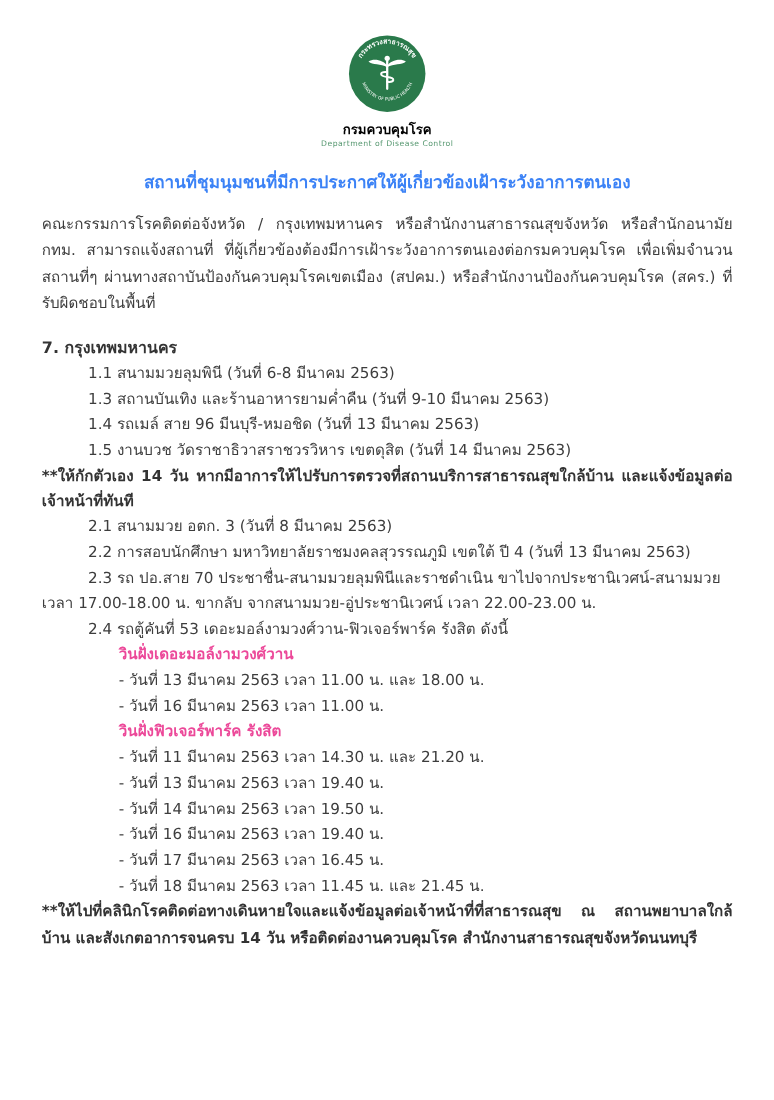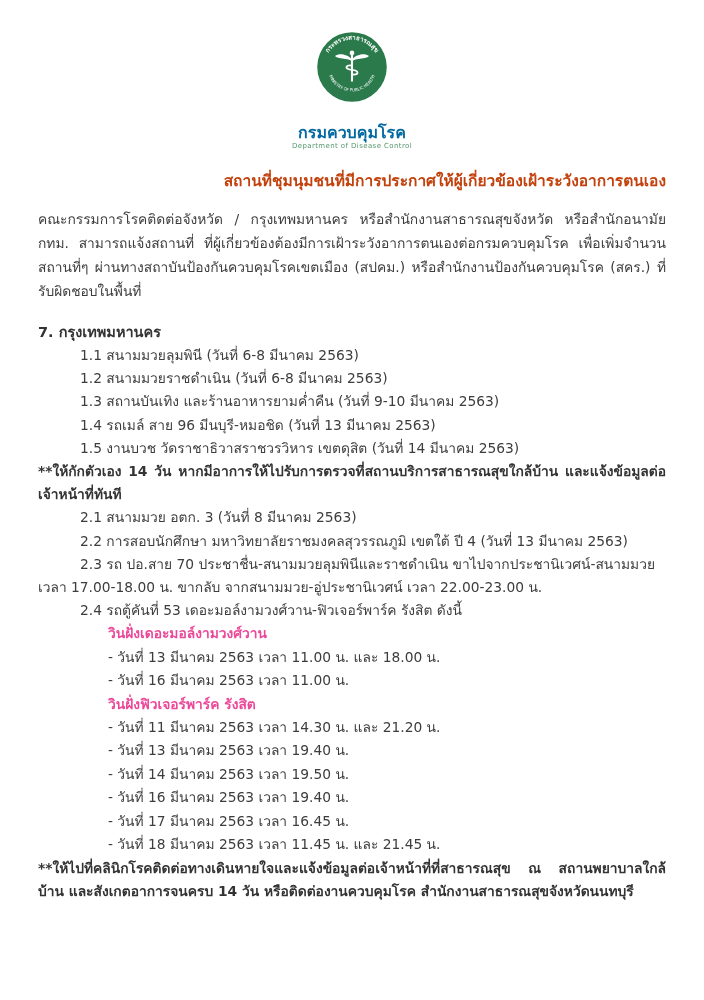--- a/index.html
+++ b/index.html
@@ -12,29 +12,29 @@
   }
   .page {
     width:704px; height:1000px;
     background:#ffffff;
     padding:30px 38px 0 38px;
     position:relative;
   }
   .logo-block { text-align:center; }
   .emblem { width:74px; height:74px; display:block; margin:0 auto; }
   .org-thai {
-    color:#0369a1; font-weight:bold; font-size:16px;
-    margin-top:20px; line-height:18px;
+    color:#000000; font-weight:bold; font-size:12px;
+    margin-top:5px; line-height:18px;
   }
   .org-eng {
     color:#55976f; font-size:7px; letter-spacing:0.4px; line-height:9px;
   }
   .doc-title {
-    text-align:right; font-weight:bold; font-size:15.5px;
-    margin-top:19px; line-height:22px; color:#c2410c;
+    text-align:center; font-weight:bold; font-size:15.5px;
+    margin-top:19px; line-height:22px; color:#3b82f6;
   }
   .intro {
     font-size:13.8px; line-height:24px; margin-top:15px;
     text-align:justify; color:#3d3d3d;
   }
   .section-heading {
     font-weight:bold; font-size:14.5px; line-height:24px;
     margin-top:17px; color:#333333;
   }
   .item {
@@ -82,21 +82,20 @@
     <div class="org-thai">กรมควบคุมโรค</div>
     <div class="org-eng">Department of Disease Control</div>
   </div>
 
   <div class="doc-title">สถานที่ชุมนุมชนที่มีการประกาศให้ผู้เกี่ยวข้องเฝ้าระวังอาการตนเอง</div>
 
   <div class="intro">คณะกรรมการโรคติดต่อจังหวัด / กรุงเทพมหานคร หรือสำนักงานสาธารณสุขจังหวัด หรือสำนักอนามัย กทม. สามารถแจ้งสถานที่ ที่ผู้เกี่ยวข้องต้องมีการเฝ้าระวังอาการตนเองต่อกรมควบคุมโรค เพื่อเพิ่มจำนวนสถานที่ๆ ผ่านทางสถาบันป้องกันควบคุมโรคเขตเมือง (สปคม.) หรือสำนักงานป้องกันควบคุมโรค (สคร.) ที่รับผิดชอบในพื้นที่</div>
 
   <div class="section-heading">7. กรุงเทพมหานคร</div>
   <div class="item">1.1 สนามมวยลุมพินี (วันที่ 6-8 มีนาคม 2563)</div>
-  <div class="item">1.2 สนามมวยราชดำเนิน (วันที่ 6-8 มีนาคม 2563)</div>
   <div class="item">1.3 สถานบันเทิง และร้านอาหารยามค่ำคืน (วันที่ 9-10 มีนาคม 2563)</div>
   <div class="item">1.4 รถเมล์ สาย 96 มีนบุรี-หมอชิด (วันที่ 13 มีนาคม 2563)</div>
   <div class="item">1.5 งานบวช วัดราชาธิวาสราชวรวิหาร เขตดุสิต (วันที่ 14 มีนาคม 2563)</div>
   <div class="note">**ให้กักตัวเอง 14 วัน หากมีอาการให้ไปรับการตรวจที่สถานบริการสาธารณสุขใกล้บ้าน และแจ้งข้อมูลต่อเจ้าหน้าที่ทันที</div>
 
   <div class="item">2.1 สนามมวย อตก. 3 (วันที่ 8 มีนาคม 2563)</div>
   <div class="item">2.2 การสอบนักศึกษา มหาวิทยาลัยราชมงคลสุวรรณภูมิ เขตใต้ ปี 4 (วันที่ 13 มีนาคม 2563)</div>
   <div class="item">2.3 รถ ปอ.สาย 70 ประชาชื่น-สนามมวยลุมพินีและราชดำเนิน ขาไปจากประชานิเวศน์-สนามมวย เวลา 17.00-18.00 น. ขากลับ จากสนามมวย-อู่ประชานิเวศน์ เวลา 22.00-23.00 น.</div>
   <div class="item">2.4 รถตู้คันที่ 53 เดอะมอล์งามวงศ์วาน-ฟิวเจอร์พาร์ค รังสิต ดังนี้</div>
 

